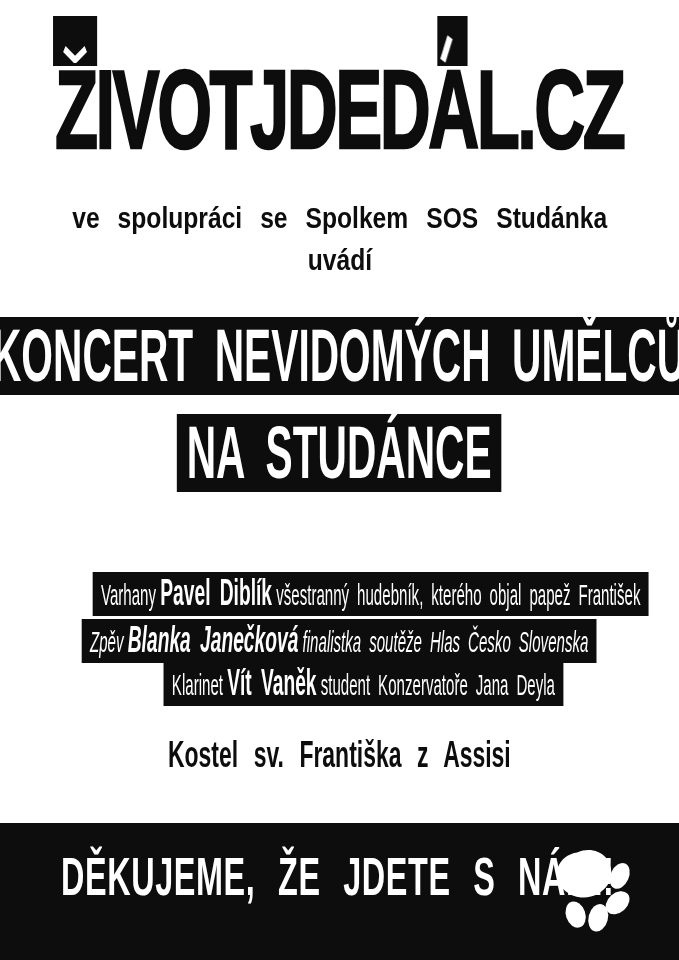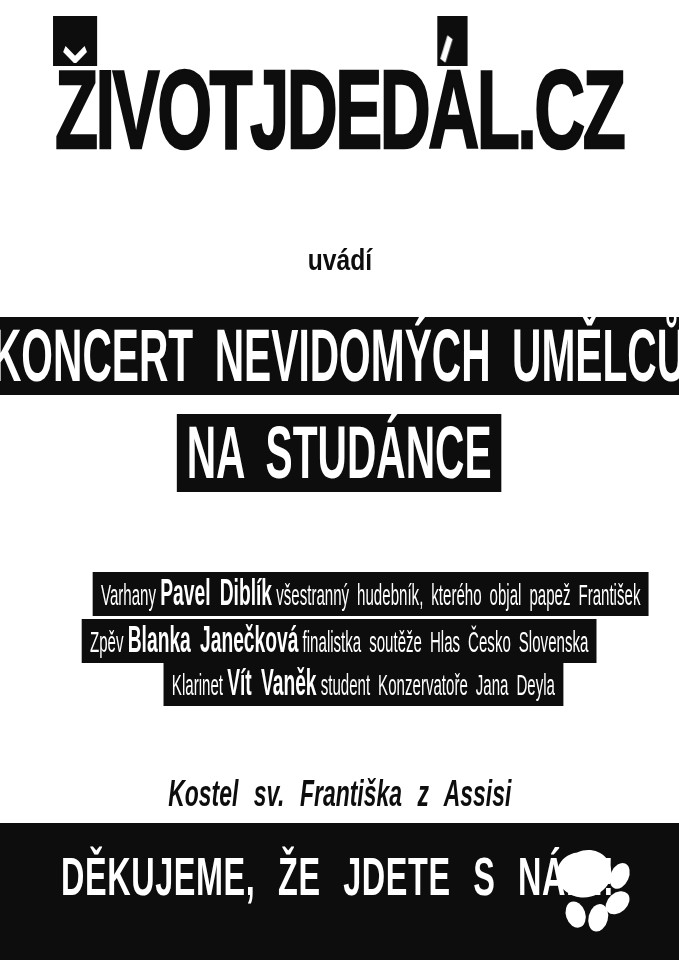--- a/index.html
+++ b/index.html
@@ -53,32 +53,32 @@
 
   
   .date-row{top:481px;}
   .date-line{
     font-size:58px;font-weight:700;line-height:1;white-space:nowrap;
     transform:scaleX(.57);transform-origin:center;word-spacing:.5em;letter-spacing:-1px;
   }
 
   
   .perfA-row{top:572px;margin-left:31px;}
-  .perfB-row{top:619px;}
+  .perfB-row{top:619px;font-style:italic;}
   .perfC-row{top:662px;margin-left:24px;}
   .perf{
     display:flex;align-items:baseline;gap:.5em;
     background:#0d0d0d;color:#ffffff;padding:0 16px;line-height:42px;
     transform:scaleX(.52);transform-origin:center;white-space:nowrap;
   }
   .perf .role,.perf .desc{font-size:29px;font-weight:400;word-spacing:.25em;}
   .perf .name{font-size:37px;font-weight:700;word-spacing:.2em;}
 
   
-  .venue-row{top:775px;font-style:italic;}
+  .venue-row{top:736px;}
   .venue-line{
     font-size:37px;font-weight:700;line-height:1;white-space:nowrap;
     transform:scaleX(.62);transform-origin:center;word-spacing:.4em;
   }
 
   
   .footer{position:absolute;left:0;top:823px;width:100%;height:137px;background:#0d0d0d;}
   .thanks{
     position:absolute;left:61px;top:26px;color:#ffffff;
     font-size:54px;font-weight:700;line-height:1;white-space:nowrap;
@@ -105,20 +105,23 @@
       <span class="lg-wrap">
         <span class="accent-box a-box">
           <span class="acute-mark"></span>
         </span>
         <span>A</span>
       </span>
       <span>L.CZ</span>
     </div>
   </div>
 
+  <div class="row collab-row">
+    <div class="intro-line">ve spolupráci se Spolkem SOS Studánka</div>
+  </div>
   <div class="row uvadi-row">
     <div class="intro-line">uvádí</div>
   </div>
 
   <div class="row bar1-row">
     <div class="bar title-bar">
       <span>KONCERT NEVIDOMÝCH UMĚLCŮ</span>
     </div>
   </div>
   <div class="row bar2-row">

